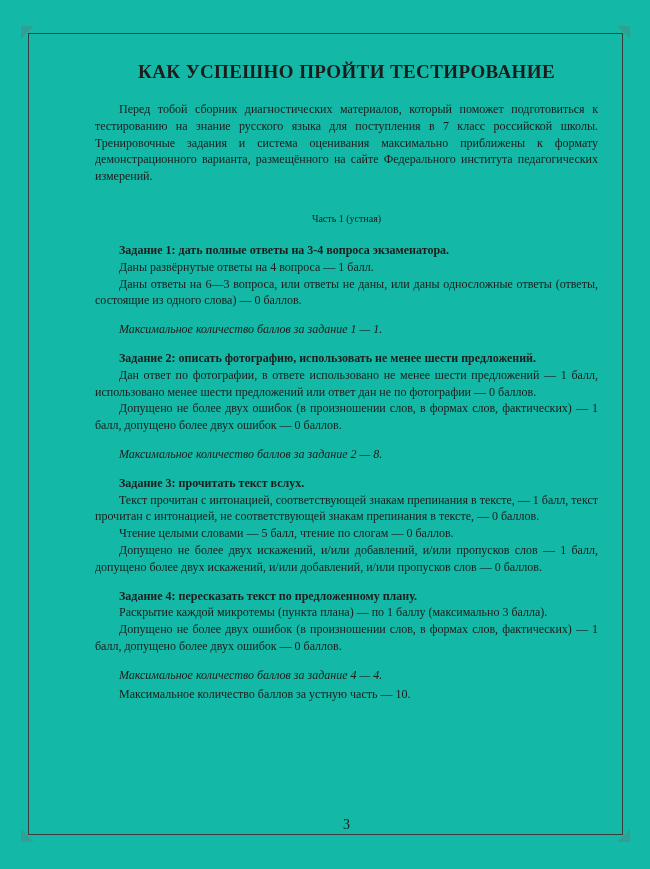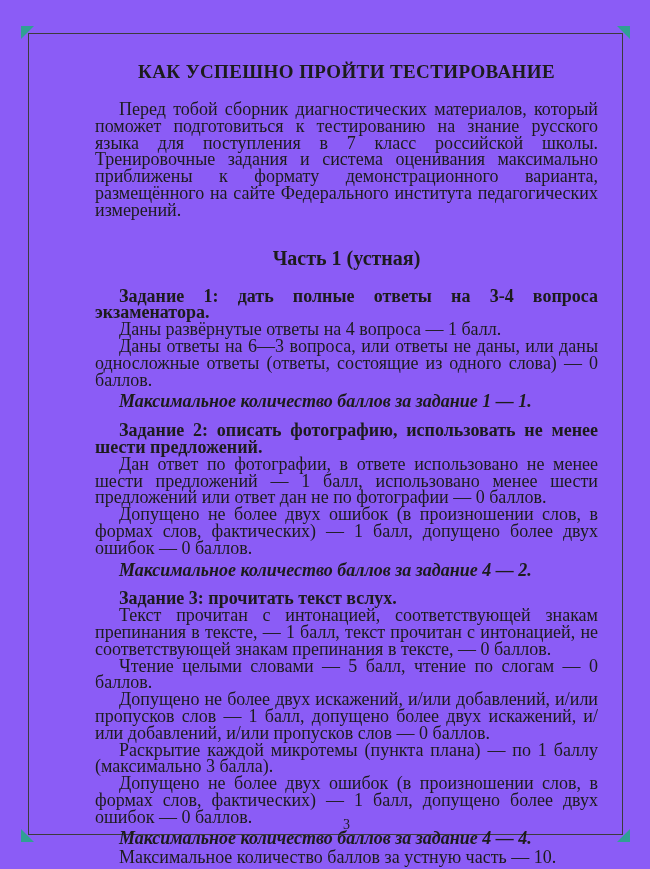--- a/index.html
+++ b/index.html
@@ -4,21 +4,21 @@
 <style>
   * { margin: 0; padding: 0; box-sizing: border-box; }
   html, body { background: #ffffff; }
   body {
     width: 650px; height: 869px;
     font-family: "Liberation Serif", "DejaVu Serif", serif;
     color: #1c1c1c;
     position: relative;
     overflow: hidden;
   }
-  .page { position: absolute; inset: 0; background: #8b5cf6; }
+  .page { position: absolute; inset: 0; background: #14b8a6; }
   .frame {
     position: absolute;
     left: 28px; top: 33px; right: 27px; bottom: 34px;
     border: 1px solid #3c3c3c;
   }
   .corner {
     position: absolute;
     width: 13px; height: 13px;
     background: var(--accent, #2fa093);
   }
@@ -33,34 +33,34 @@
     width: 503px;
   }
   h1.title {
     font-size: 19px;
     font-weight: bold;
     text-align: center;
     letter-spacing: 0.4px;
     margin-bottom: 18px;
   }
   p.body {
-    font-size: 18px;
+    font-size: 12px;
     line-height: 16.8px;
     text-align: justify;
     text-indent: 24px;
   }
   p.gap { margin-top: 5px; }
   h2.part {
-    font-size: 20px;
-    font-weight: bold;
+    font-size: 10px;
+    font-weight: normal;
     text-align: center;
     margin: 28px 0 18px 0;
   }
   p.task-title { font-weight: bold; margin-top: 12px; }
-  p.max { font-weight: bold; font-style: italic; margin-top: 5px; }
+  p.max { font-weight: normal; font-style: italic; margin-top: 12px; }
   p.total { font-weight: normal; margin-top: 2px; }
   .page-number {
     position: absolute;
     left: 95px; width: 503px;
     bottom: 36px;
     text-align: center;
     font-size: 14px;
     color: #1c1c1c;
   }
 </style>
@@ -84,27 +84,28 @@
     <h2 class="part">Часть 1 (устная)</h2>
 
     <p class="body task-title">Задание 1: дать полные ответы на 3-4 вопроса экзаменатора.</p>
     <p class="body">Даны развёрнутые ответы на 4 вопроса — 1 балл.</p>
     <p class="body">Даны ответы на 6—3 вопроса, или ответы не даны, или даны односложные ответы (ответы, состоящие из одного слова) — 0 баллов.</p>
     <p class="body max">Максимальное количество баллов за задание 1 — 1.</p>
 
     <p class="body task-title">Задание 2: описать фотографию, использовать не менее шести предложений.</p>
     <p class="body">Дан ответ по фотографии, в ответе использовано не менее шести предложений — 1 балл, использовано менее шести предложений или ответ дан не по фотографии — 0 баллов.</p>
     <p class="body">Допущено не более двух ошибок (в произношении слов, в формах слов, фактических) — 1 балл, допущено более двух ошибок — 0 баллов.</p>
-    <p class="body max">Максимальное количество баллов за задание 4 — 2.</p>
+    <p class="body max">Максимальное количество баллов за задание 2 — 8.</p>
 
     <p class="body task-title">Задание 3: прочитать текст вслух.</p>
     <p class="body">Текст прочитан с интонацией, соответствующей знакам препинания в тексте, — 1 балл, текст прочитан с интонацией, не соответствующей знакам препинания в тексте, — 0 баллов.</p>
     <p class="body">Чтение целыми словами — 5 балл, чтение по слогам — 0 баллов.</p>
     <p class="body">Допущено не более двух искажений, и/или добавлений, и/или пропусков слов — 1 балл, допущено более двух искажений, и/или добавлений, и/или пропусков слов — 0 баллов.</p>
 
+    <p class="body task-title">Задание 4: пересказать текст по предложенному плану.</p>
     <p class="body">Раскрытие каждой микротемы (пункта плана) — по 1 баллу (максимально 3 балла).</p>
     <p class="body">Допущено не более двух ошибок (в произношении слов, в формах слов, фактических) — 1 балл, допущено более двух ошибок — 0 баллов.</p>
     <p class="body max">Максимальное количество баллов за задание 4 — 4.</p>
 
     <p class="body total">Максимальное количество баллов за устную часть — 10.</p>
 
   </div>
 
   <div class="page-number">3</div>
 

